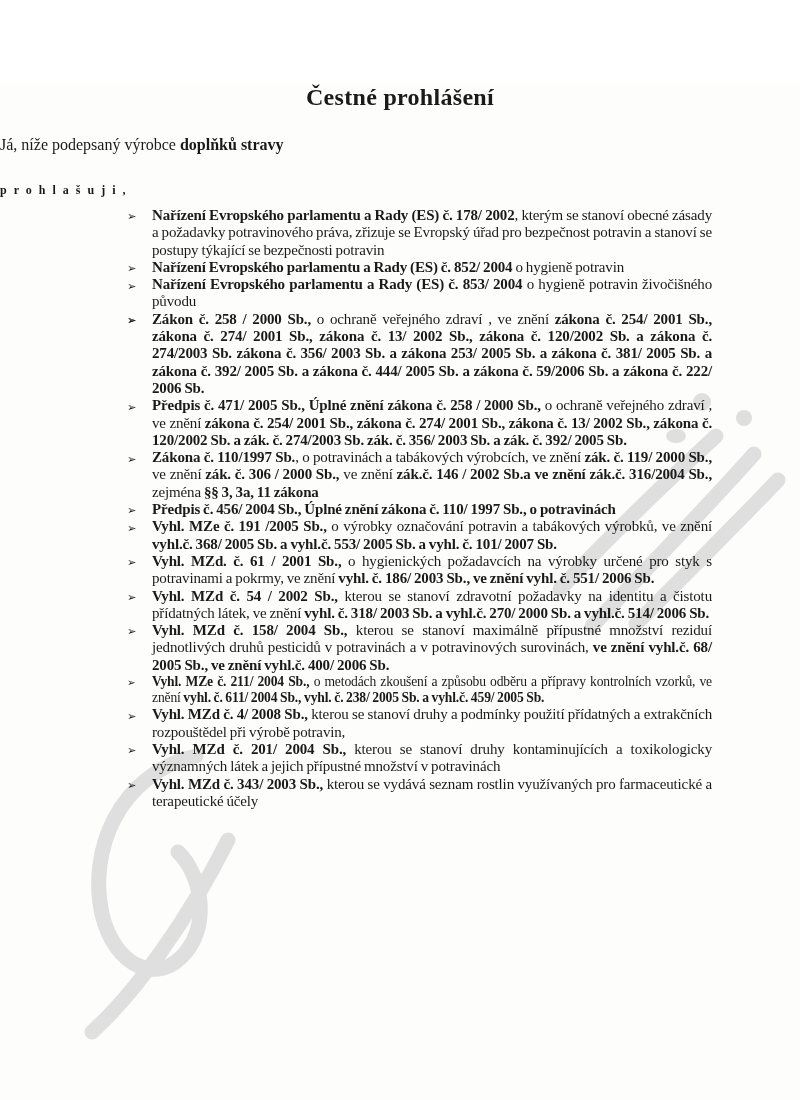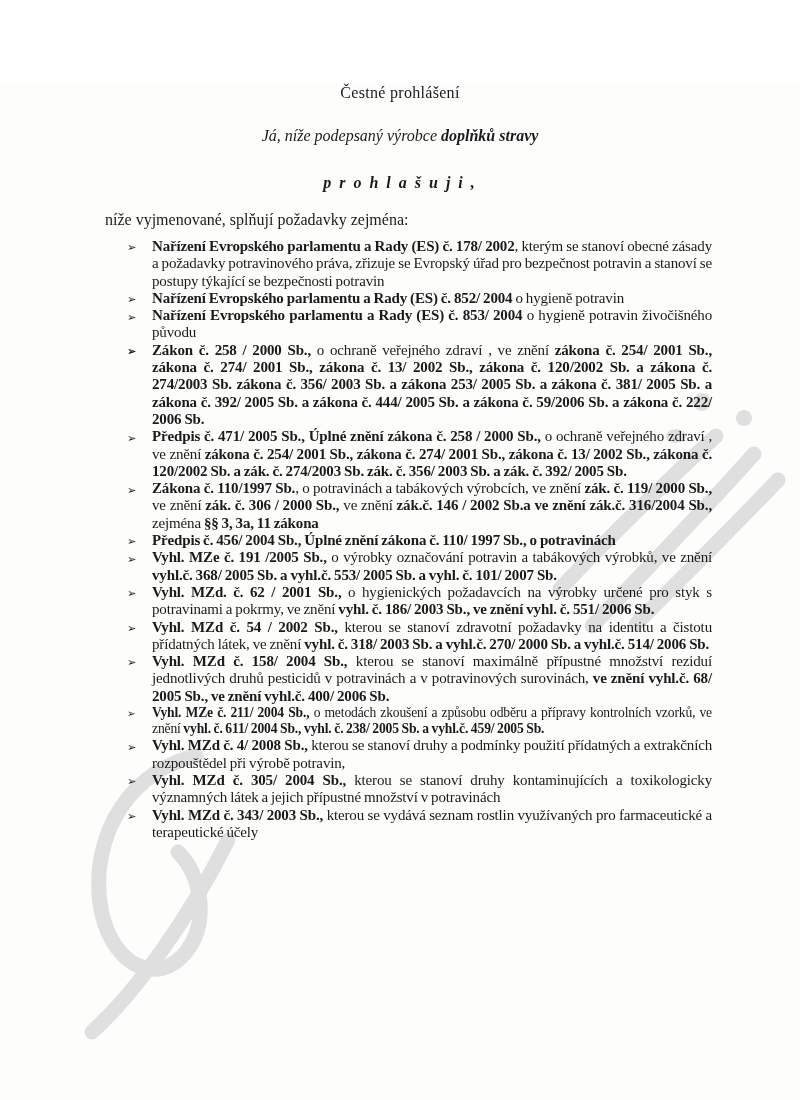--- a/index.html
+++ b/index.html
@@ -19,29 +19,29 @@
   .watermark {
     position:absolute; left:0; top:0; z-index:0;
     pointer-events:none;
   }
   .watermark .wm-stroke { fill:none; stroke:#dadada; stroke-width:15; stroke-linecap:round; }
   .content { position:relative; z-index:1; }
 
   .title {
     margin-top:84px;
     text-align:center;
-    font-size:16px;
-    font-weight:normal;
+    font-size:24px;
+    font-weight:bold;
     letter-spacing:0.3px;
   }
-  .c { text-align:center;font-style:italic; }
+  .c { text-align:left; }
   .line1 { margin-top:25px; font-size:16px; }
   .declare {
     margin-top:29px;
-    font-size:16px; font-weight:bold;
+    font-size:12px; font-weight:bold;
     letter-spacing:2px;
   }
   .line2 { margin-top:24px; font-size:16px; }
   .line2 .big { font-size:18px; }
   .line3 { margin-top:19px; margin-left:105px; font-size:16px; text-align:left; }
 
   .b { font-weight:bold; }
   .u { text-decoration:underline; text-underline-offset:2px; }
 
   .list {
@@ -90,35 +90,34 @@
 
   <div class="content">
 
     <h1 class="title">Čestné prohlášení</h1>
 
     <p class="c line1"><span>Já, níže podepsaný výrobce </span><span class="b">doplňků stravy</span></p>
 
     <p class="c declare">p r o h l a š u j i ,</p>
 
 
-    <p class="line3">níže vyjmenované, splňují požadavky zejména:</p>
 
     <ul class="list">
         <li class="item"><span class="marker">➢</span><span><span class="b">Nařízení Evropského parlamentu a Rady (ES) č. 178/ 2002</span><span>, kterým se stanoví obecné zásady a požadavky potravinového práva, zřizuje se Evropský úřad pro bezpečnost potravin a stanoví se postupy týkající se bezpečnosti potravin</span></span></li>
         <li class="item"><span class="marker">➢</span><span><span class="b">Nařízení Evropského parlamentu a Rady (ES) č. 852/ 2004</span><span> o hygieně potravin</span></span></li>
         <li class="item"><span class="marker">➢</span><span><span class="b">Nařízení Evropského parlamentu a Rady (ES) č. 853/ 2004</span><span> o hygieně potravin živočišného původu</span></span></li>
         <li class="item"><span class="marker">➢</span></li>
         <li class="item"><span class="marker">➢</span><span><span class="b">Zákon č. 258 / 2000 Sb.,</span><span> o ochraně veřejného zdraví , ve znění </span><span class="b">zákona č. 254/ 2001 Sb., zákona č. 274/ 2001 Sb., zákona č. 13/ 2002 Sb., zákona č. 120/2002 Sb. a zákona č. 274/2003 Sb. zákona č. 356/ 2003 Sb. a zákona 253/ 2005 Sb. a zákona č. 381/ 2005 Sb. a zákona č. 392/ 2005 Sb. a zákona č. 444/ 2005 Sb. a zákona č. 59/2006 Sb. a zákona č. 222/ 2006 Sb.</span></span></li>
         <li class="item"><span class="marker">➢</span><span><span class="b">Předpis č. 471/ 2005 Sb., Úplné znění zákona č. 258 / 2000 Sb.,</span><span> o ochraně veřejného zdraví , ve znění </span><span class="b">zákona č. 254/ 2001 Sb., zákona č. 274/ 2001 Sb., zákona č. 13/ 2002 Sb., zákona č. 120/2002 Sb. a zák. č. 274/2003 Sb. zák. č. 356/ 2003 Sb. a zák. č. 392/ 2005 Sb.</span></span></li>
         <li class="item"><span class="marker">➢</span><span><span class="b">Zákona č. 110/1997 Sb.</span><span>, o potravinách a tabákových výrobcích, ve znění </span><span class="b">zák. č. 119/ 2000 Sb.,</span><span> ve znění </span><span class="b">zák. č. 306 / 2000 Sb.,</span><span> ve znění </span><span class="b">zák.č. 146 / 2002 Sb.a ve znění zák.č. 316/2004 Sb.,</span><span> zejména </span><span class="b">§§ 3, 3a, 11 zákona</span></span></li>
         <li class="item"><span class="marker">➢</span><span><span class="b">Předpis č. 456/ 2004 Sb., Úplné znění zákona č. 110/ 1997 Sb., o potravinách</span></span></li>
         <li class="item"><span class="marker">➢</span><span><span class="b">Vyhl. MZe č. 191 /2005 Sb.,</span><span> o výrobky označování potravin a tabákových výrobků, ve znění </span><span class="b">vyhl.č. 368/ 2005 Sb. a vyhl.č. 553/ 2005 Sb. a vyhl. č. 101/ 2007 Sb.</span></span></li>
-        <li class="item"><span class="marker">➢</span><span><span class="b">Vyhl. MZd. č. 62 / 2001 Sb.,</span><span> o hygienických požadavcích na výrobky určené pro styk s potravinami a pokrmy, ve znění </span><span class="b">vyhl. č. 186/ 2003 Sb., ve znění vyhl. č. 551/ 2006 Sb.</span></span></li>
+        <li class="item"><span class="marker">➢</span><span><span class="b">Vyhl. MZd. č. 61 / 2001 Sb.,</span><span> o hygienických požadavcích na výrobky určené pro styk s potravinami a pokrmy, ve znění </span><span class="b">vyhl. č. 186/ 2003 Sb., ve znění vyhl. č. 551/ 2006 Sb.</span></span></li>
         <li class="item"><span class="marker">➢</span><span><span class="b">Vyhl. MZd č. 54 / 2002 Sb.,</span><span> kterou se stanoví zdravotní požadavky na identitu a čistotu přídatných látek, ve znění </span><span class="b">vyhl. č. 318/ 2003 Sb. a vyhl.č. 270/ 2000 Sb. a vyhl.č. 514/ 2006 Sb.</span></span></li>
         <li class="item"><span class="marker">➢</span><span><span class="b">Vyhl. MZd č. 158/ 2004 Sb.,</span><span> kterou se stanoví maximálně přípustné množství reziduí jednotlivých druhů pesticidů v potravinách a v potravinových surovinách, </span><span class="b">ve znění vyhl.č. 68/ 2005 Sb., ve znění vyhl.č. 400/ 2006 Sb.</span></span></li>
         <li class="item small"><span class="marker">➢</span><span><span class="b">Vyhl. MZe č. 211/ 2004 Sb.,</span><span> o metodách zkoušení a způsobu odběru a přípravy kontrolních vzorků, ve znění </span><span class="b">vyhl. č. 611/ 2004 Sb., vyhl. č. 238/ 2005 Sb. a vyhl.č. 459/ 2005 Sb.</span></span></li>
         <li class="item"><span class="marker">➢</span><span><span class="b">Vyhl. MZd č. 4/ 2008 Sb.,</span><span> kterou se stanoví druhy a podmínky použití přídatných a extrakčních rozpouštědel při výrobě potravin,</span></span></li>
-        <li class="item"><span class="marker">➢</span><span><span class="b">Vyhl. MZd č. 305/ 2004 Sb.,</span><span> kterou se stanoví druhy kontaminujících a toxikologicky významných látek a jejich přípustné množství v potravinách</span></span></li>
+        <li class="item"><span class="marker">➢</span><span><span class="b">Vyhl. MZd č. 201/ 2004 Sb.,</span><span> kterou se stanoví druhy kontaminujících a toxikologicky významných látek a jejich přípustné množství v potravinách</span></span></li>
         <li class="item"><span class="marker">➢</span><span><span class="b">Vyhl. MZd č. 343/ 2003 Sb.,</span><span> kterou se vydává seznam rostlin využívaných pro farmaceutické a terapeutické účely</span></span></li>
       </ul>
 
   </div>
 </div>
 
 </body></html>

